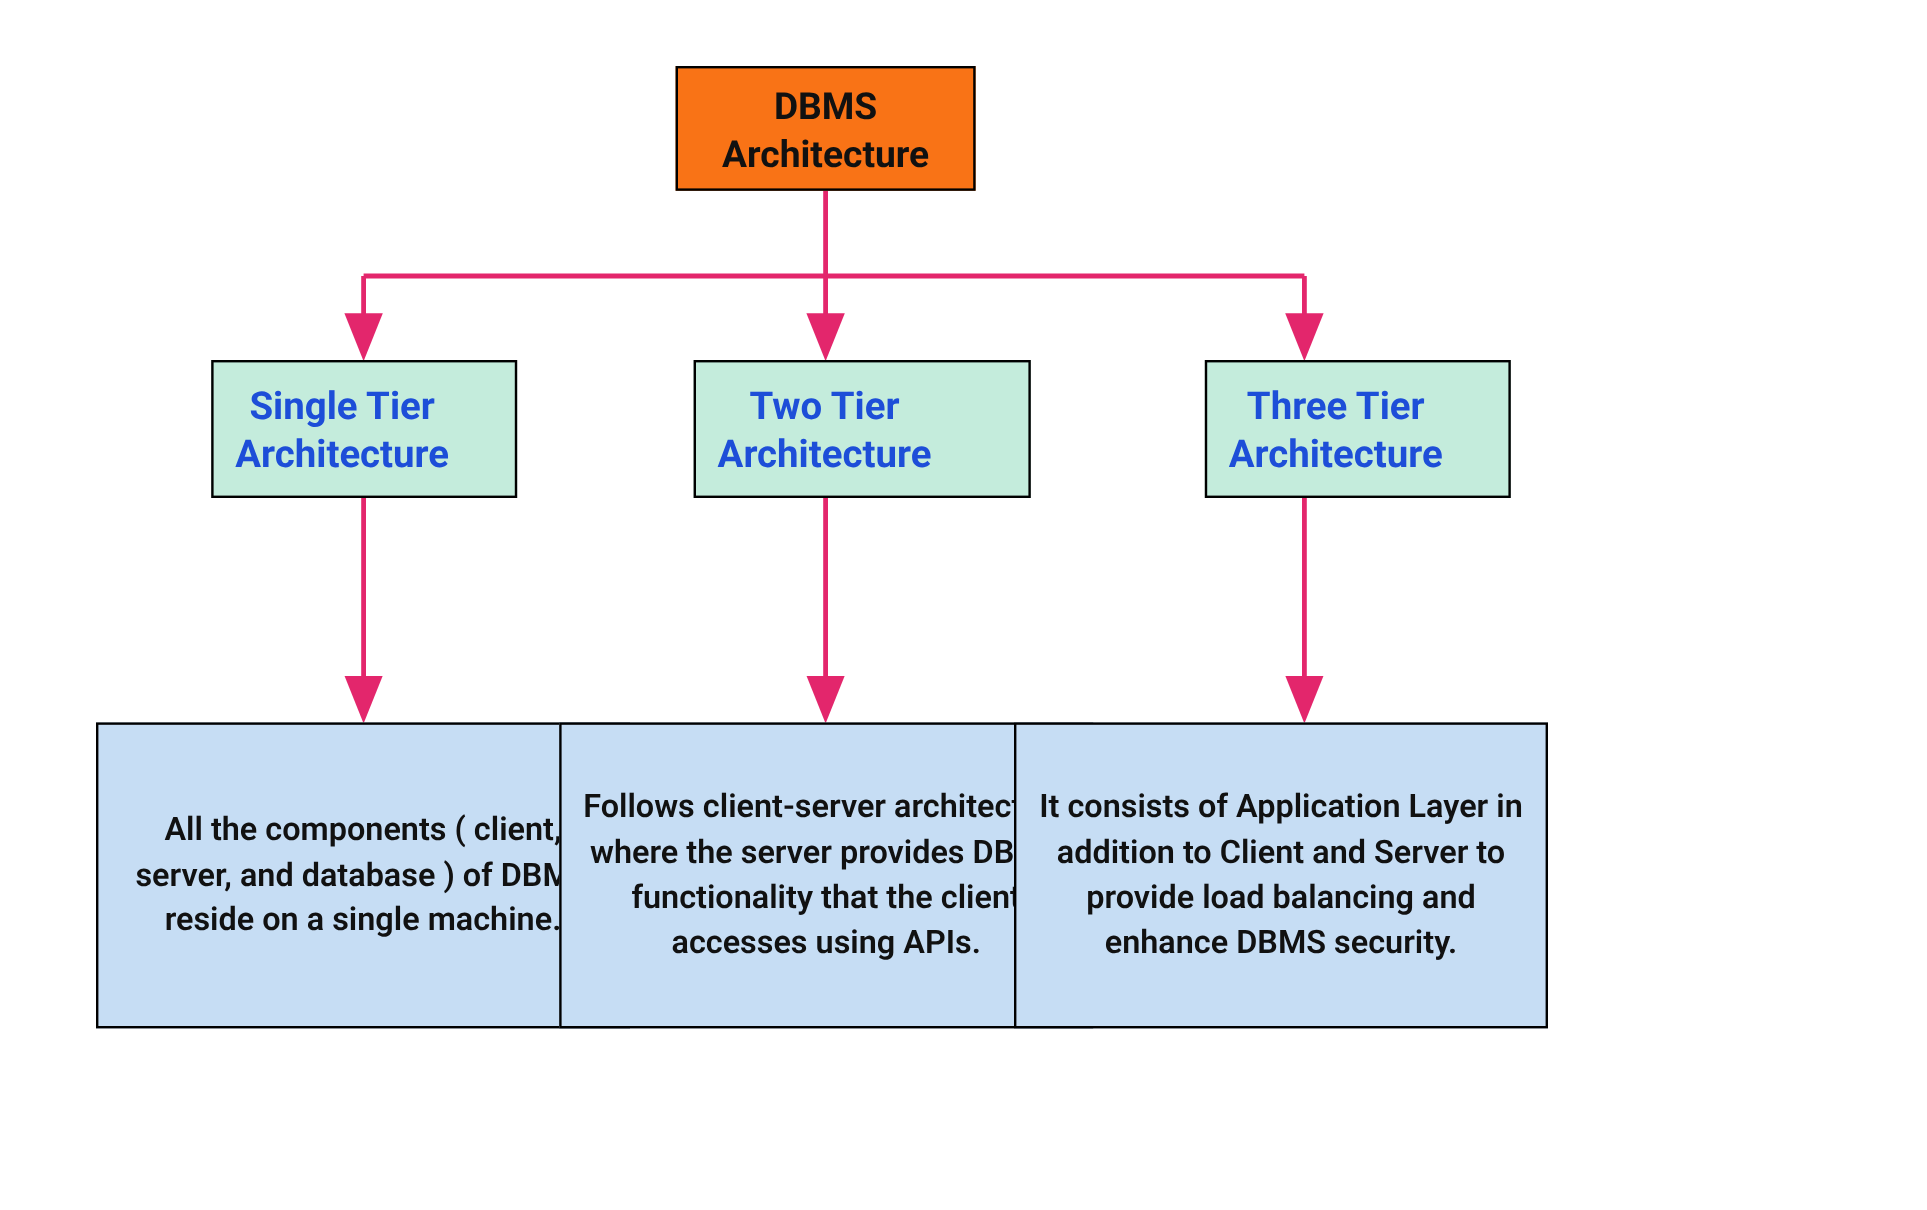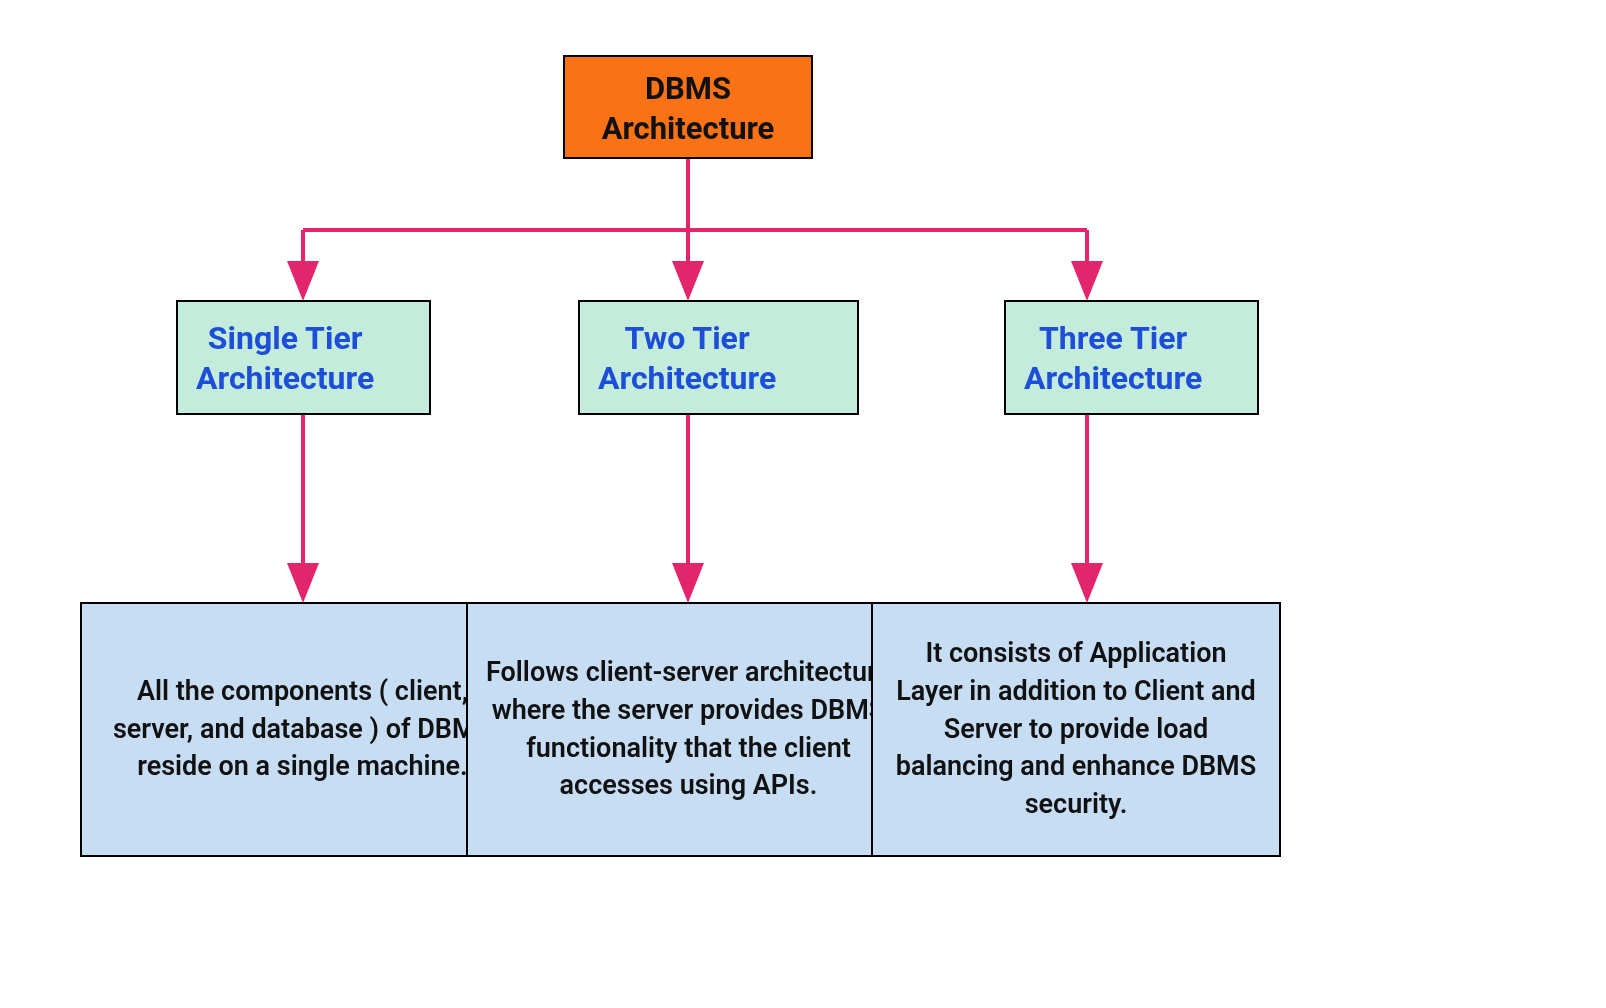--- a/index.html
+++ b/index.html
@@ -112,17 +112,17 @@
   </div>
 
   <div class="node-desc" style="left:80px; top:602px; width:445px; height:255px;">
     <span>All the components ( client, server, and database ) of DBMS reside on a single machine.</span>
   </div>
 
   <div class="node-desc" style="left:466px; top:602px; width:445px; height:255px;">
     <span>Follows client-server architecture where the server provides DBMS functionality that the client accesses using APIs.</span>
   </div>
 
-  <div class="node-desc" style="left:871px; top:602px; width:410px; height:255px;">
+  <div class="node-desc" style="left:845px; top:602px; width:445px; height:255px;">
     <span>It consists of Application Layer in addition to Client and Server to provide load balancing and enhance DBMS security.</span>
   </div>
 
 </div>
 
 </body></html>

